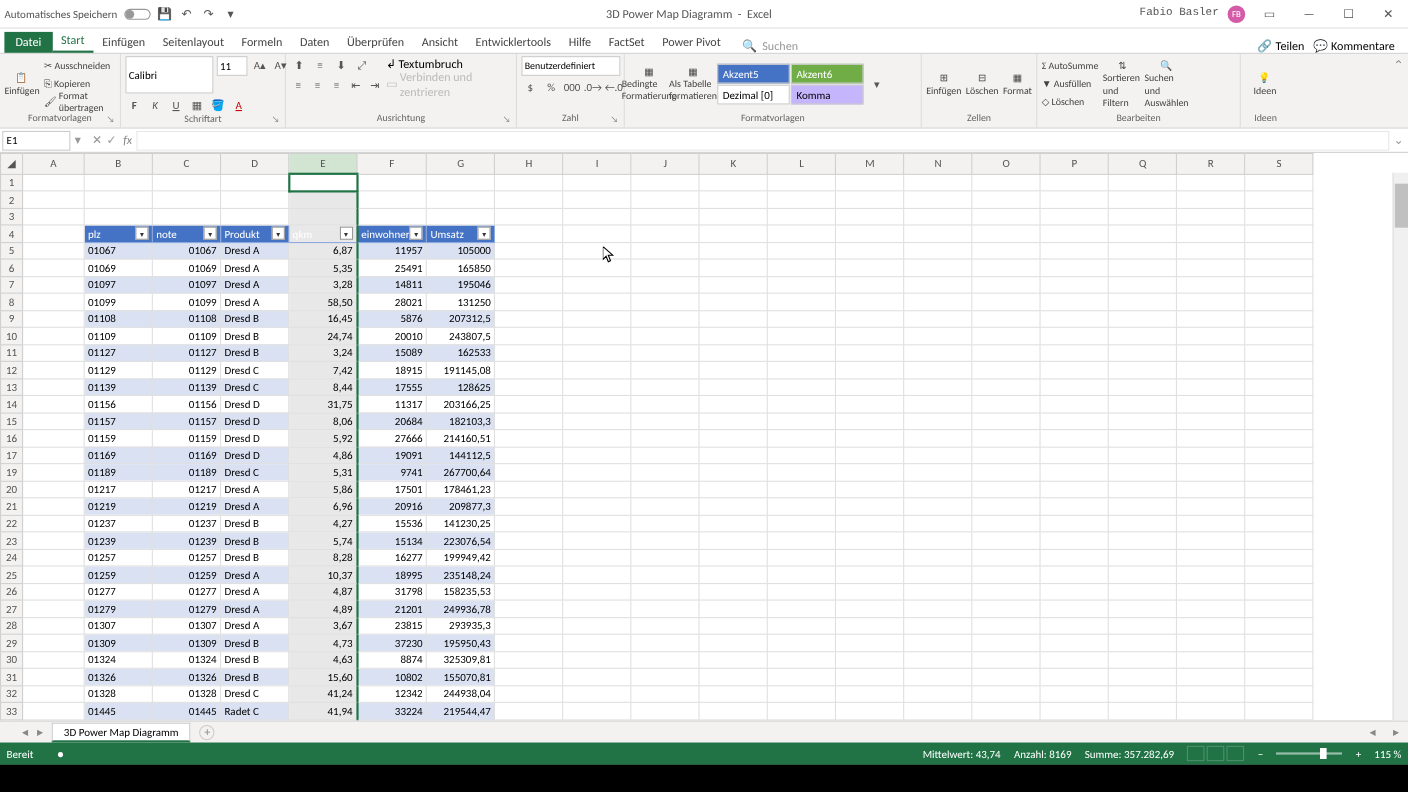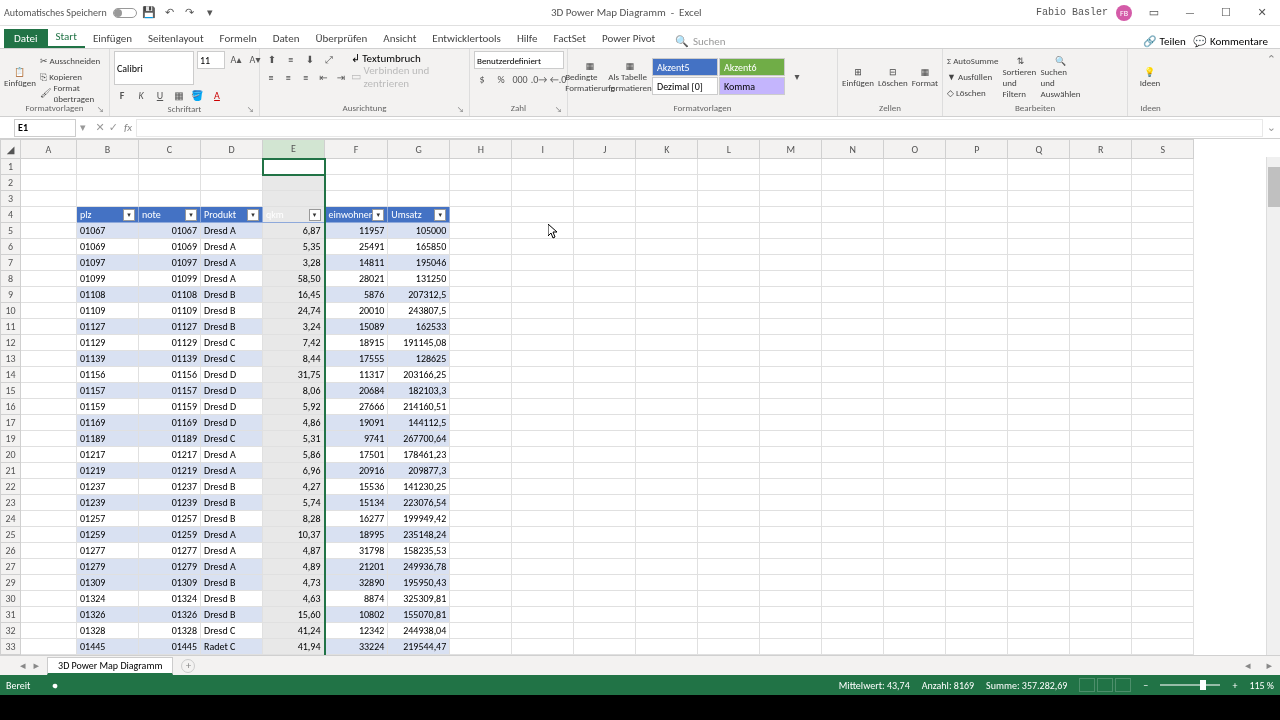--- a/index.html
+++ b/index.html
@@ -34,21 +34,21 @@
 .size-combo { width: 28px; height: 18px; border: 1px solid #ccc; background: #fff; font-size: 10px; padding: 0 2px; display: flex; align-items: center; }
 .btn-row { display: flex; gap: 3px; }
 .fmt-btn { width: 16px; height: 16px; display: flex; align-items: center; justify-content: center; color: #555; font-size: 10px; }
 .number-combo { width: 90px; height: 18px; border: 1px solid #ccc; background: #fff; font-size: 9px; padding: 0 2px; display: flex; align-items: center; }
 .style-box { width: 66px; height: 18px; font-size: 10px; display: flex; align-items: center; padding: 0 4px; border: 1px solid #ccc; }
 .accent5 { background: #4472c4; color: #fff; }
 .accent6 { background: #70ad47; color: #fff; }
 .dezimal { background: #fff; }
 .komma { background: #c4b5fd; }
 .name-box-bar { height: 22px; background: #fff; border-bottom: 1px solid #d0d0d0; display: flex; align-items: center; }
-.name-box { width: 62px; height: 18px; border: 1px solid #ccc; margin-left: 14px; font-size: 10px; padding: 0 3px; display: flex; align-items: center; font-weight: bold; }
+.name-box { width: 62px; height: 18px; border: 1px solid #ccc; margin-left: 2px; font-size: 10px; padding: 0 3px; display: flex; align-items: center; }
 .fx-btns { display: flex; gap: 4px; margin: 0 6px; color: #999; }
 .fx-label { font-style: italic; color: #888; margin-right: 4px; }
 .formula-bar { flex: 1; height: 18px; border: 1px solid #e8e8e8; }
 .grid-area { flex: 1; display: flex; overflow: hidden; position: relative; }
 .grid-table { border-collapse: collapse; font-size: 10px; }
 .col-hdr { background: #f3f2f1; border: 1px solid #d0d0d0; height: 18px; text-align: center; color: #555; font-weight: normal; }
 .row-hdr { background: #f3f2f1; border: 1px solid #d0d0d0; width: 20px; text-align: center; color: #555; font-weight: normal; height: 15px; }
 .col-hdr.sel { background: #d2e5d2; border-bottom: 2px solid #217346; }
 .cell { border: 1px solid #e0e0e0; height: 15px; padding: 0 3px; white-space: nowrap; }
 .cell.sel-col { background: #e8e8e8; border-left: 1px solid #888; border-right: 2px solid #217346; }
@@ -921,27 +921,49 @@
             <td class="cell col-L"></td>
             <td class="cell col-M"></td>
             <td class="cell col-N"></td>
             <td class="cell col-O"></td>
             <td class="cell col-P"></td>
             <td class="cell col-Q"></td>
             <td class="cell col-R"></td>
             <td class="cell col-S"></td>
           </tr>
           <tr>
+            <th class="row-hdr">28</th>
+            <td class="cell col-A"></td>
+            <td class="cell col-B band-b c-left">01307</td>
+            <td class="cell col-C band-b c-right">01307</td>
+            <td class="cell col-D band-b c-left">Dresd A</td>
+            <td class="cell col-E band-b sel-col c-right">3,67</td>
+            <td class="cell col-F band-b c-right">23815</td>
+            <td class="cell col-G band-b c-right">293935,3</td>
+            <td class="cell col-H"></td>
+            <td class="cell col-I"></td>
+            <td class="cell col-J"></td>
+            <td class="cell col-K"></td>
+            <td class="cell col-L"></td>
+            <td class="cell col-M"></td>
+            <td class="cell col-N"></td>
+            <td class="cell col-O"></td>
+            <td class="cell col-P"></td>
+            <td class="cell col-Q"></td>
+            <td class="cell col-R"></td>
+            <td class="cell col-S"></td>
+          </tr>
+          <tr>
             <th class="row-hdr">29</th>
             <td class="cell col-A"></td>
             <td class="cell col-B band-a c-left">01309</td>
             <td class="cell col-C band-a c-right">01309</td>
             <td class="cell col-D band-a c-left">Dresd B</td>
             <td class="cell col-E band-a sel-col c-right">4,73</td>
-            <td class="cell col-F band-a c-right">32890</td>
+            <td class="cell col-F band-a c-right">37230</td>
             <td class="cell col-G band-a c-right">195950,43</td>
             <td class="cell col-H"></td>
             <td class="cell col-I"></td>
             <td class="cell col-J"></td>
             <td class="cell col-K"></td>
             <td class="cell col-L"></td>
             <td class="cell col-M"></td>
             <td class="cell col-N"></td>
             <td class="cell col-O"></td>
             <td class="cell col-P"></td>

